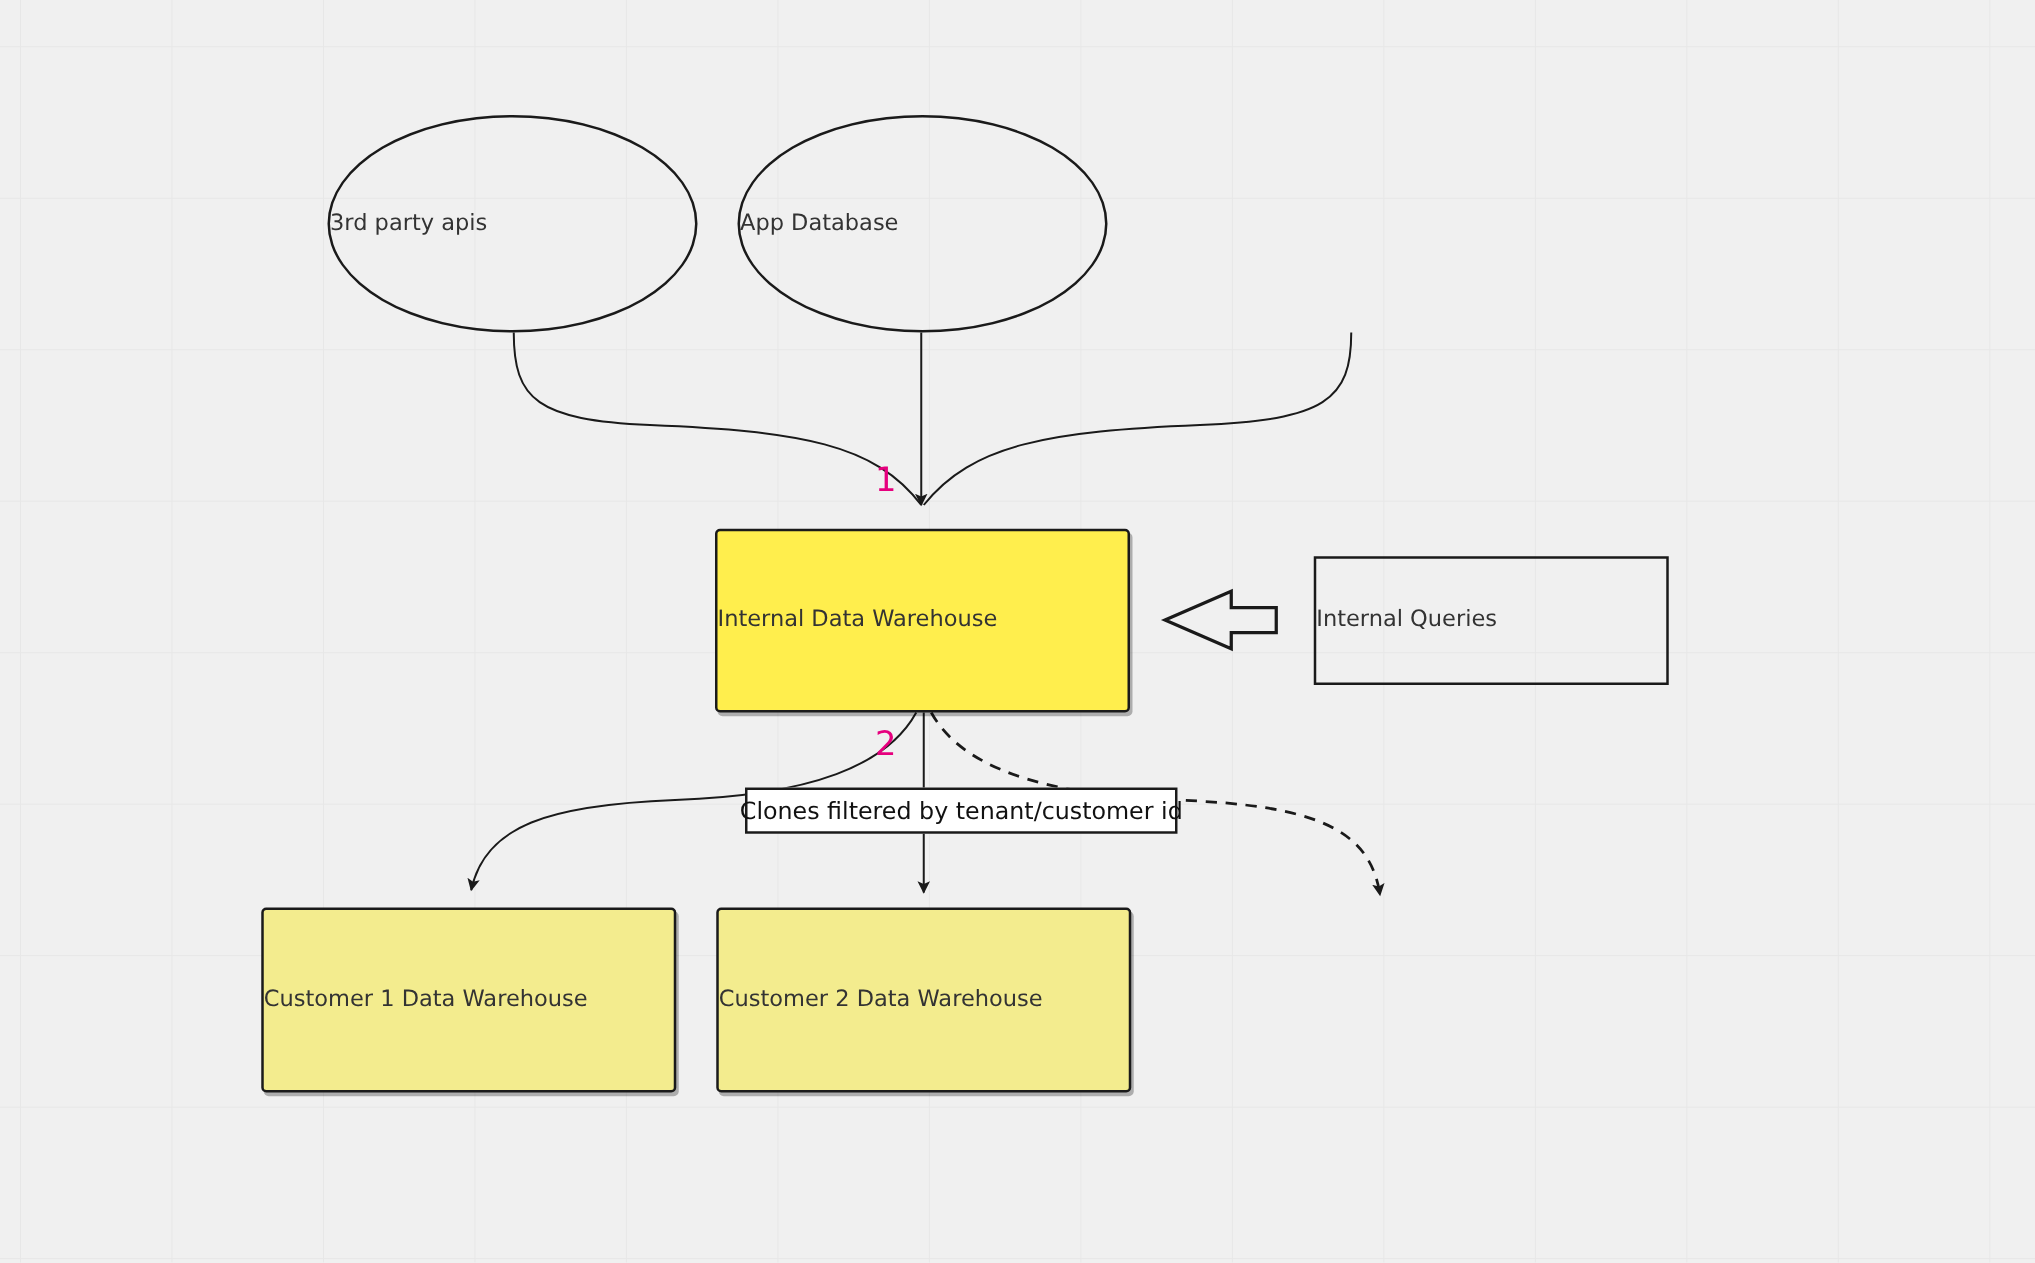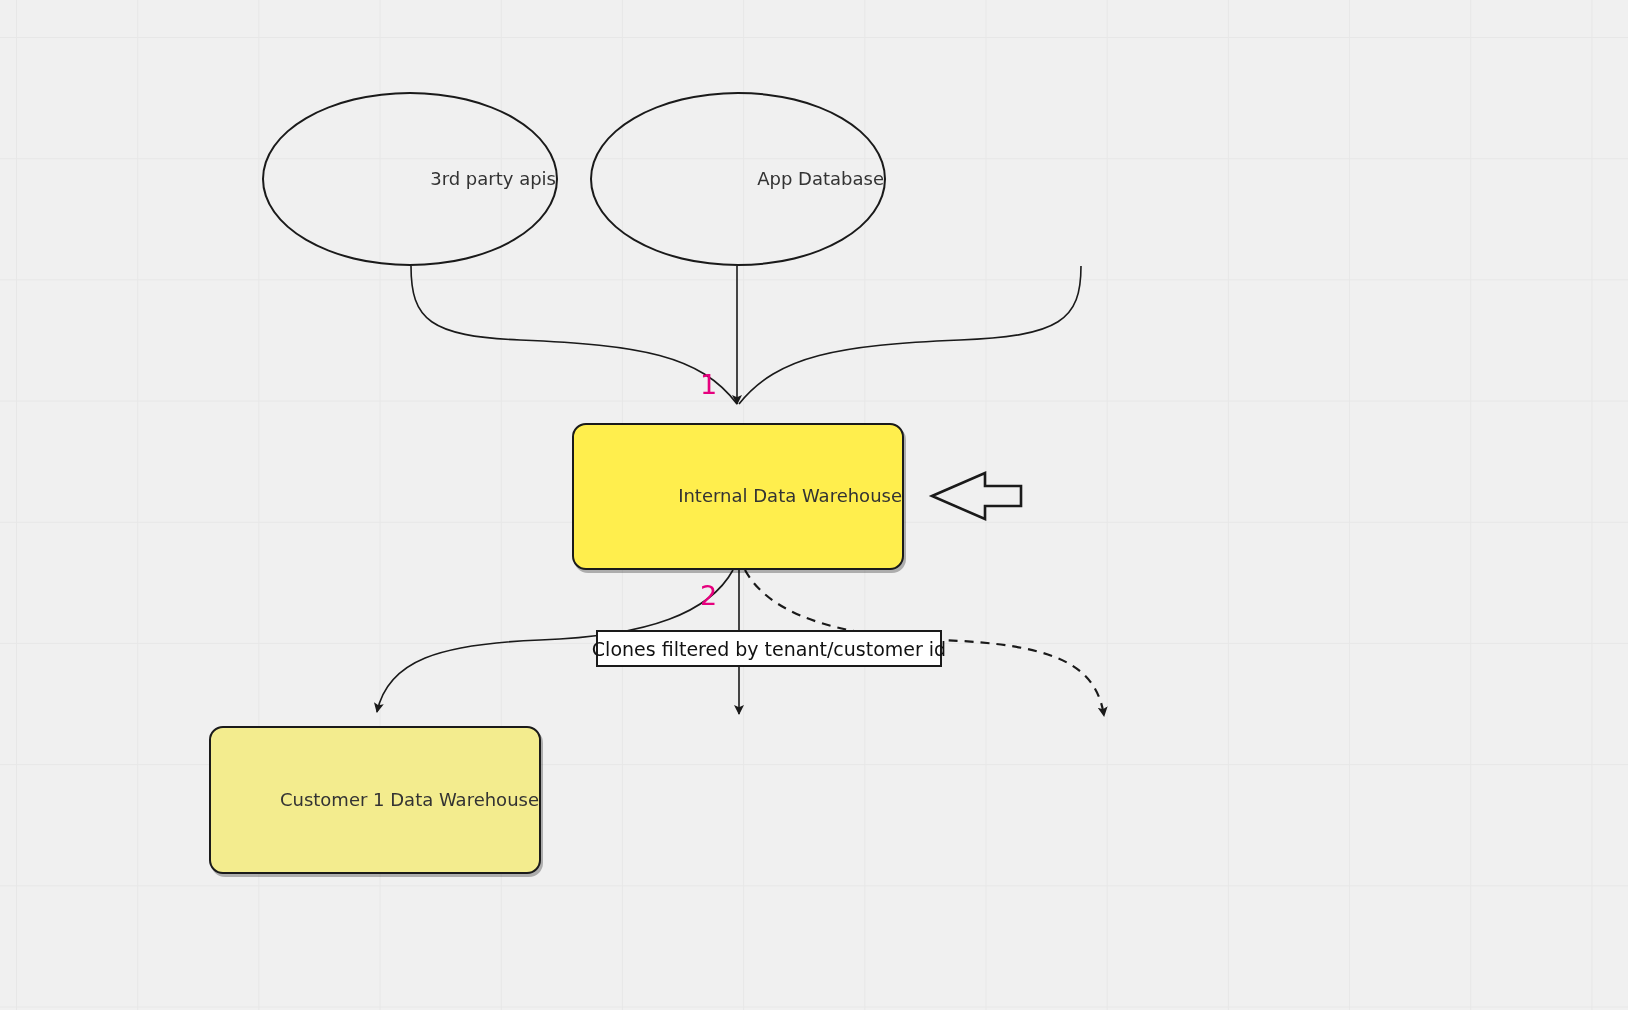--- a/index.html
+++ b/index.html
@@ -31,34 +31,34 @@
     top: 0;
     width: 1628px;
     height: 1010px;
     pointer-events: none;
   }
   .node {
     position: absolute;
     box-sizing: border-box;
     display: flex;
     align-items: center;
-    justify-content: flex-end;
+    justify-content: flex-start;
     text-align: center;
     color: #333333;
     font-size: 18px;
     line-height: 1.25;
   }
   .ellipse {
     border: 2.5px solid #1a1a1a;
     border-radius: 50%;
     background: transparent;
   }
   .rrect {
     border: 2.5px solid #1a1a1a;
-    border-radius: 14px;
+    border-radius: 4px;
     box-shadow: 2px 3px 0 rgba(0,0,0,0.28);
   }
   .rrect-dashed {
     border: 3px dashed #1a1a1a;
     border-radius: 14px;
     background: #fafafa;
     color: #555555;
   }
   .plainrect {
     border: 2.5px solid #1a1a1a;
@@ -120,26 +120,32 @@
     <span>App Database</span>
   </div>
 
 
   <div class="step-num" style="left:700px; top:371px; color:#e6007e;">1</div>
 
   <div class="node rrect" style="left:572px; top:423px; width:332px; height:147px; background:#ffee4d;">
     <span>Internal Data Warehouse</span>
   </div>
 
+  <div class="node plainrect" style="left:1051px; top:445px; width:284px; height:103px;">
+    <span>Internal Queries</span>
+  </div>
 
   <div class="step-num" style="left:700px; top:582px; color:#e6007e;">2</div>
 
   <div class="edge-label" style="left:596px; top:630px; width:346px; height:37px;">
     <span>Clones filtered by tenant/customer id</span>
   </div>
 
   <div class="node rrect" style="left:209px; top:726px; width:332px; height:148px; background:#f3ec8e;">
     <span>Customer 1 Data Warehouse</span>
   </div>
 
+  <div class="node rrect" style="left:573px; top:726px; width:332px; height:148px; background:#f3ec8e;">
+    <span>Customer 2 Data Warehouse</span>
+  </div>
 
 
 </div>
 
 </body></html>

